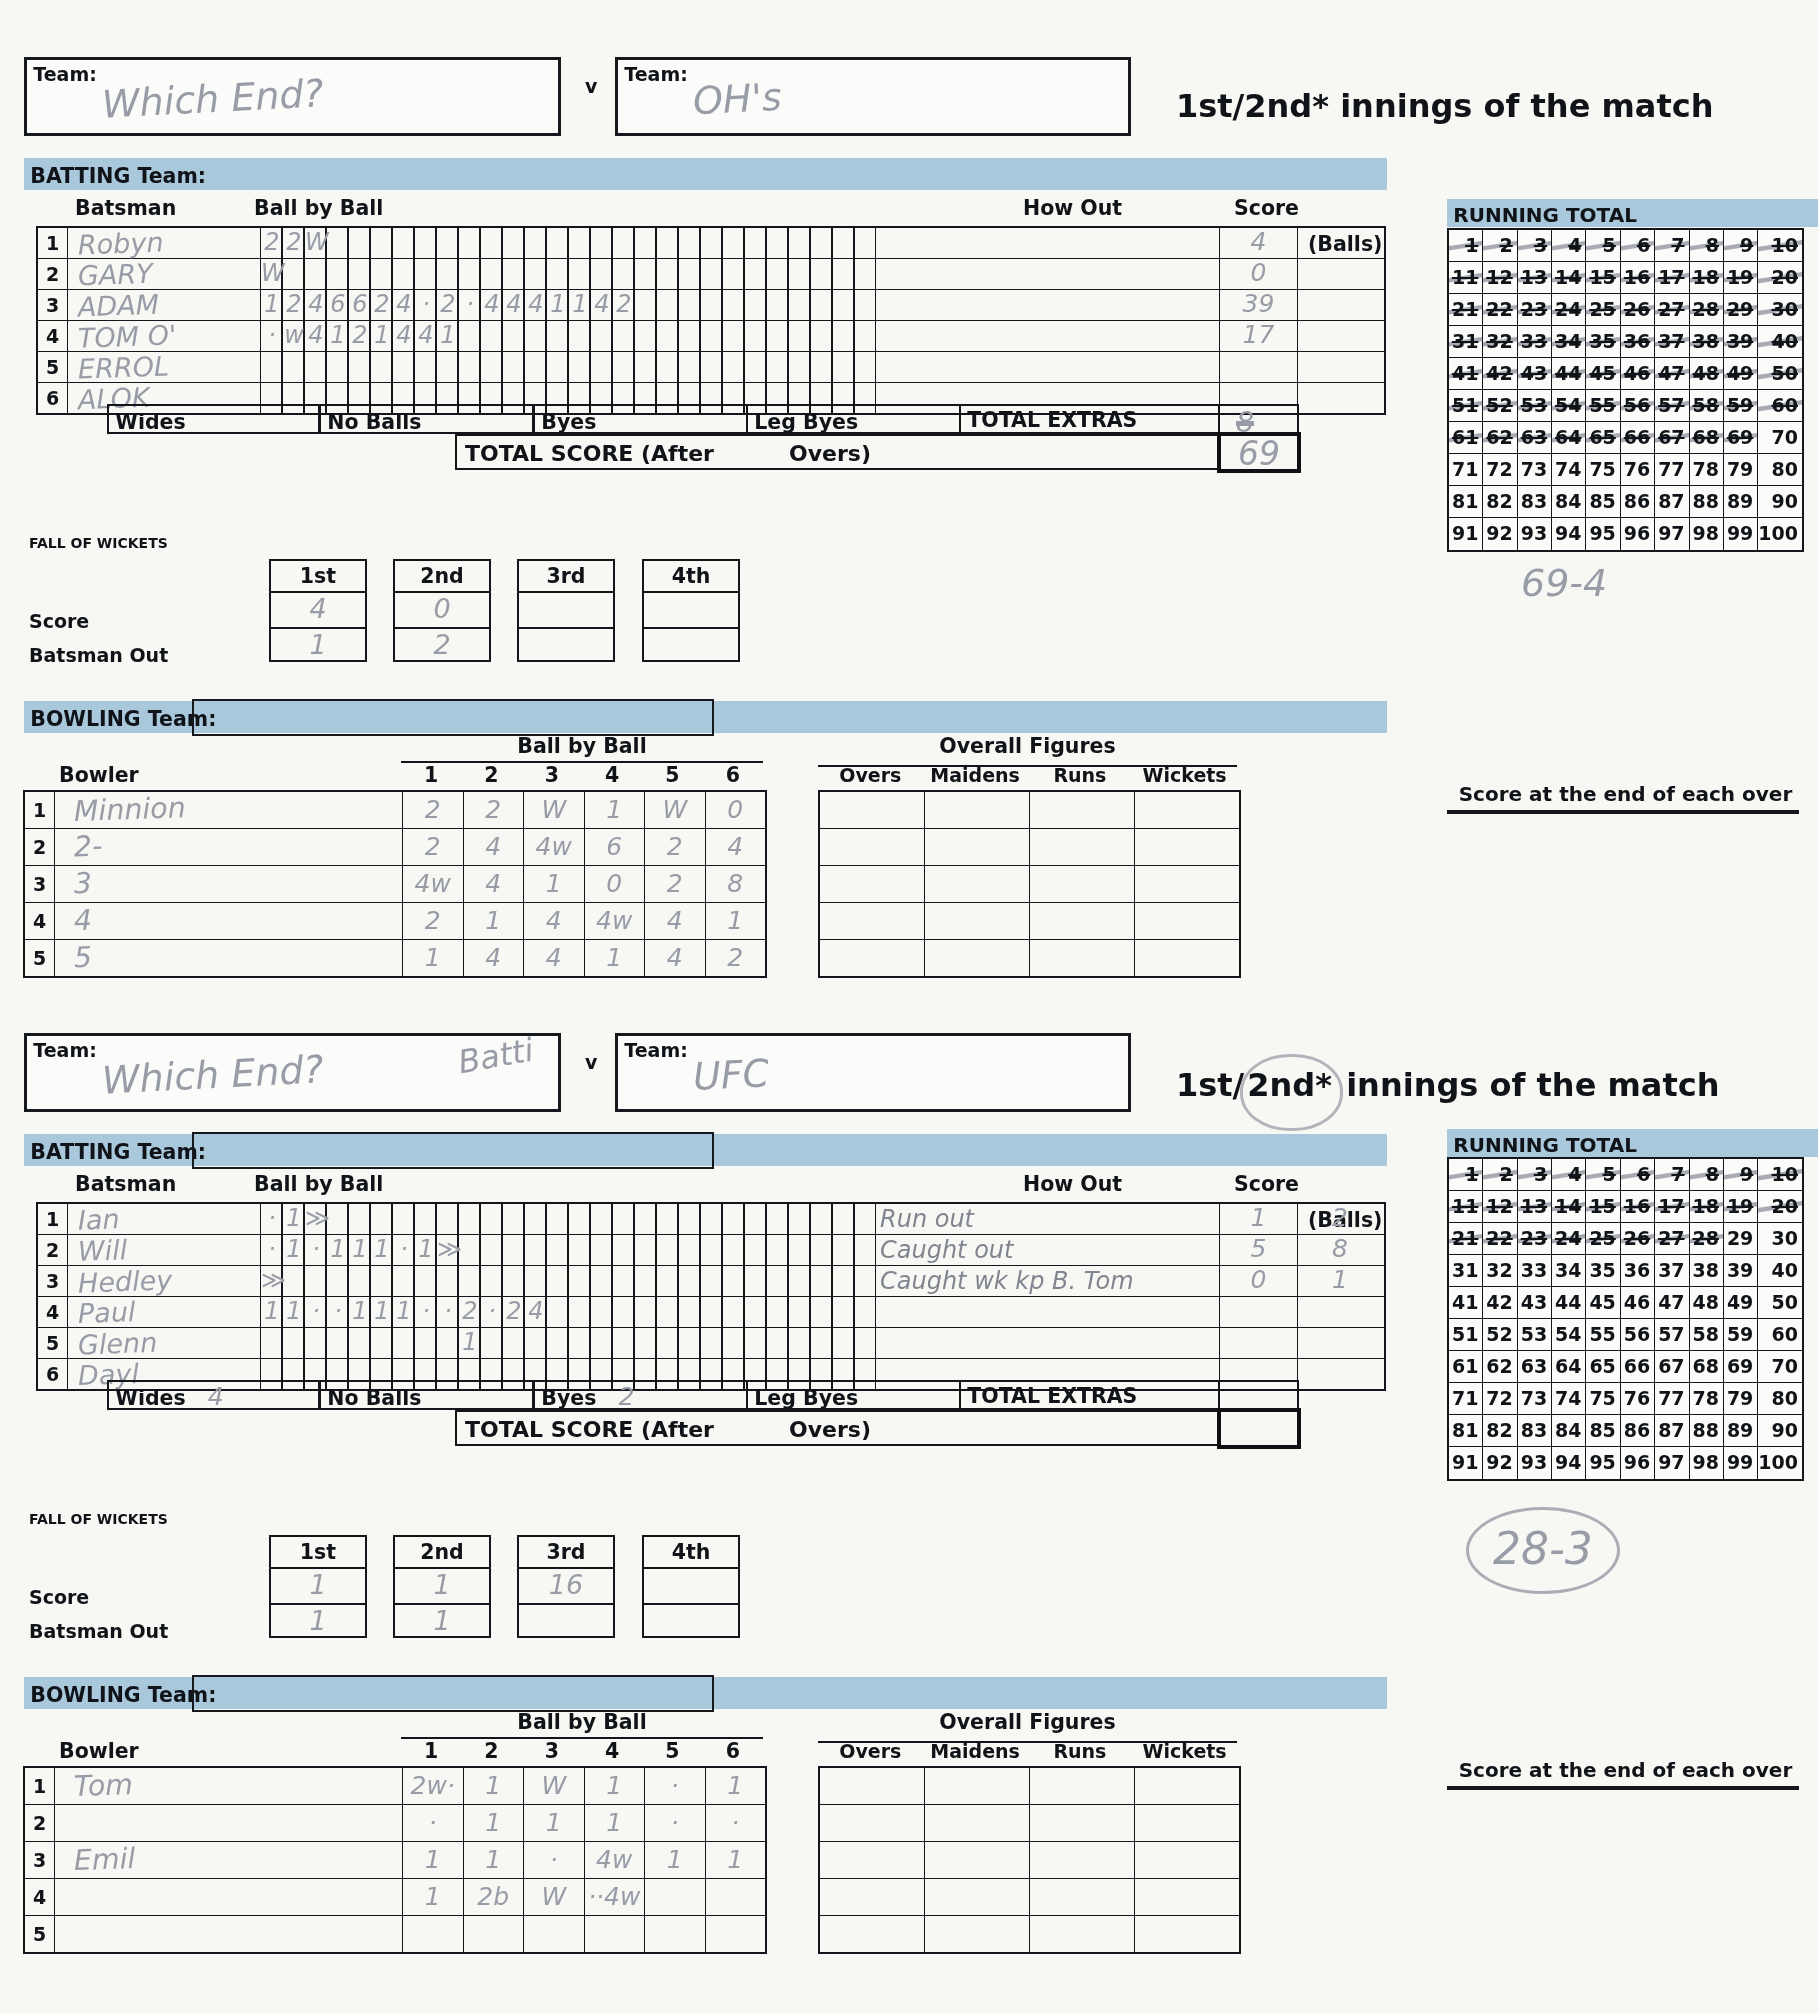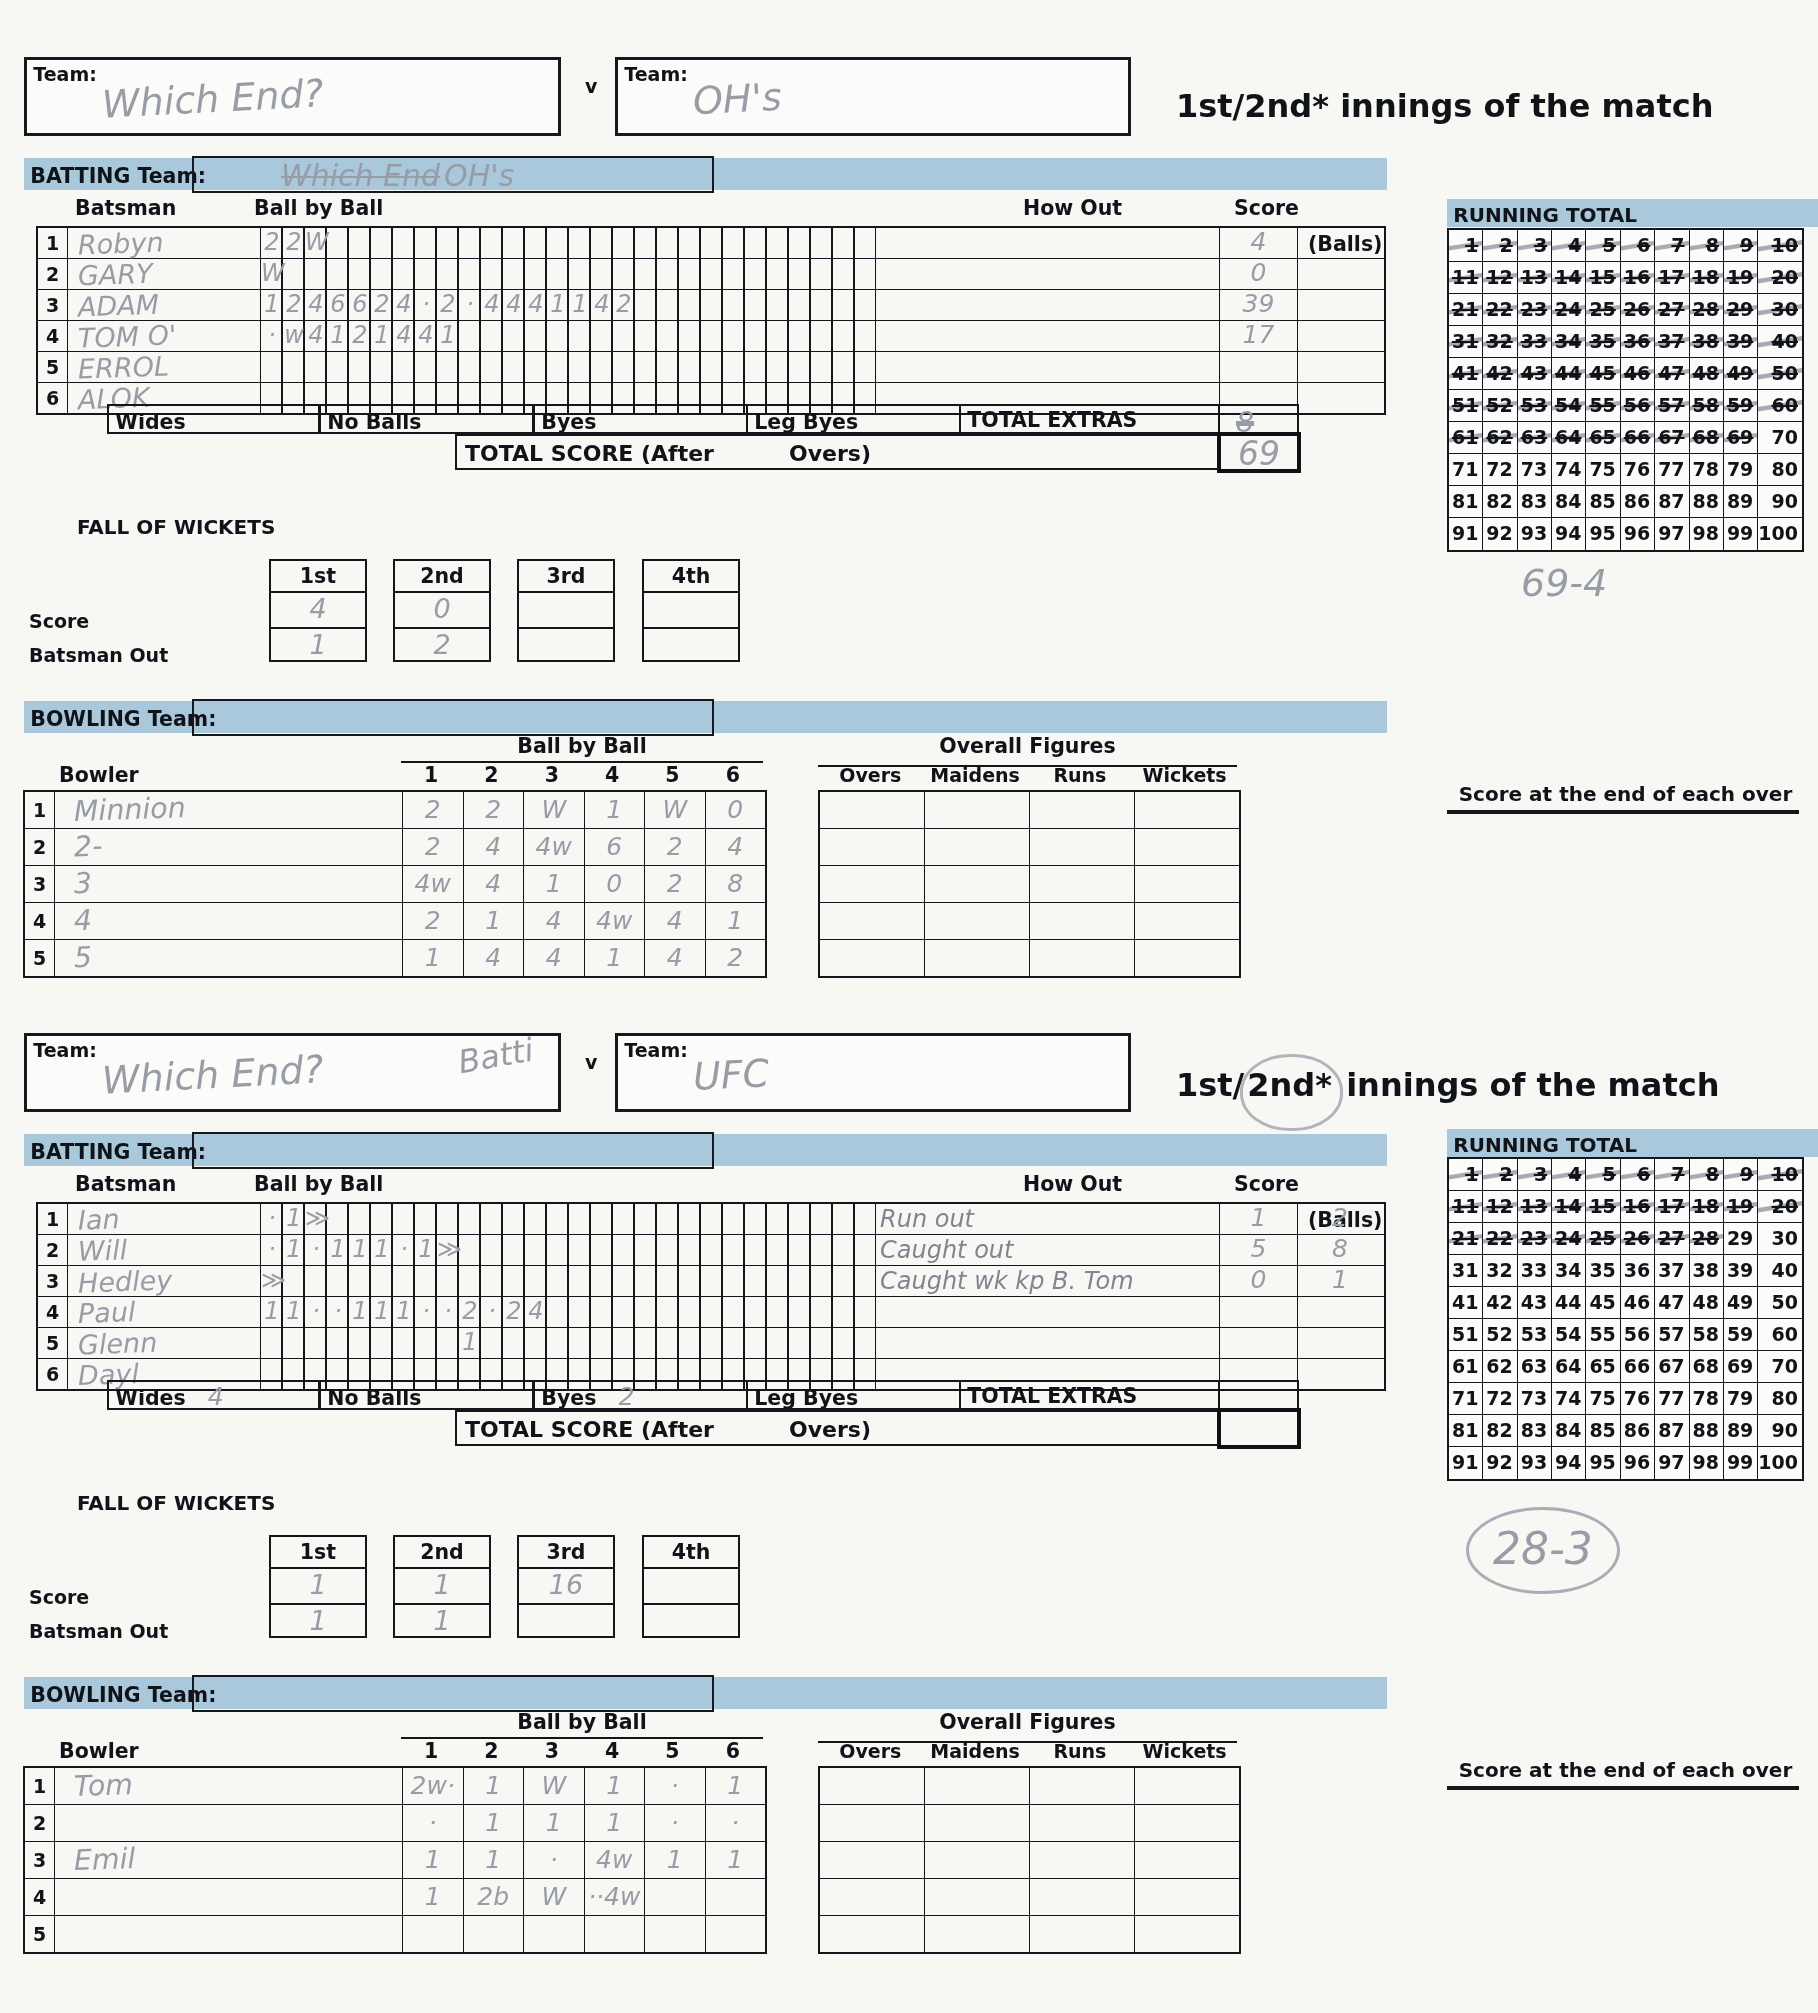--- a/index.html
+++ b/index.html
@@ -67,21 +67,21 @@
   .xbox .hw{font-size:25px;margin-left:22px;}
   .x-extrasval .hw{margin-left:16px;font-size:28.4px;}
   .x-extrasval[data-scribbled="yes"] .hw{text-decoration:line-through;text-decoration-thickness:4.7px;}
   .x-totalscore{position:absolute;left:455px;top:387px;width:766px;height:36px;border:2.4px solid #14161c;box-sizing:border-box;}
   .x-totalscore .xl{font-size:22px;font-weight:700;margin:4.7px 0 0 8px;display:inline-block;}
   .x-totalscore .xl2{margin-left:71px;}
   .x-scoreval{position:absolute;left:1217px;top:385px;width:84px;height:41px;border:4px solid #0e1014;box-sizing:border-box;text-align:center;}
   .x-scoreval .hw{font-size:33px;line-height:35px;}
 
   
-  .fow-title{position:absolute;left:29px;top:468px;font-size:20px;font-weight:700;margin-left:48px;}
+  .fow-title{position:absolute;left:29px;top:488px;font-size:14px;font-weight:700;}
   .fow-wrap{position:absolute;left:0;top:512px;width:790px;height:104px;}
   .fow-box{position:absolute;top:0;width:98px;height:103px;border:2.4px solid #14161c;box-sizing:border-box;background:transparent;}
   .fow-box:nth-of-type(1){left:269px;} .fow-box:nth-of-type(2){left:393px;}
   .fow-box:nth-of-type(3){left:517px;} .fow-box:nth-of-type(4){left:642px;}
   .fow-box .fl{display:block;height:30px;line-height:30px;text-align:center;font-weight:700;font-size:20.5px;border-bottom:2.4px solid #14161c;}
   .fow-score{display:block;height:34px;border-bottom:2.4px solid #14161c;text-align:center;}
   .fow-out{display:block;height:32px;text-align:center;}
   .fow-box .hw{font-size:27px;line-height:32px;}
   .fow-score-lbl{position:absolute;left:29px;top:563px;font-size:19px;font-weight:700;}
   .fow-out-lbl{position:absolute;left:29px;top:597px;font-size:19px;font-weight:700;}
@@ -144,24 +144,20 @@
         </div>
         <span class="vs">v</span>
         <div class="team-box tb2">
           <span class="lbl">Team:</span>
           <span class="hw team-hw">OH's</span>
         </div>
         <div class="heading"><span>1st/</span><span class="mid" data-circle="no"><span>2nd*</span></span><span> innings of the match</span></div>
 
         <div class="bat-bar">
           <span class="bar-lbl">BATTING Team:</span>
-          <div class="bar-box">
-            <span class="hw struck s1">Which End</span>
-            <span class="hw">OH's</span>
-          </div>
         </div>
 
         <div class="bat-headers">
           <span class="h-batsman">Batsman</span>
           <span class="h-bbb">Ball by Ball</span>
           <span class="h-howout">How Out</span>
           <span class="h-score">Score</span>
           <span class="h-balls">(Balls)</span>
         </div>
 

